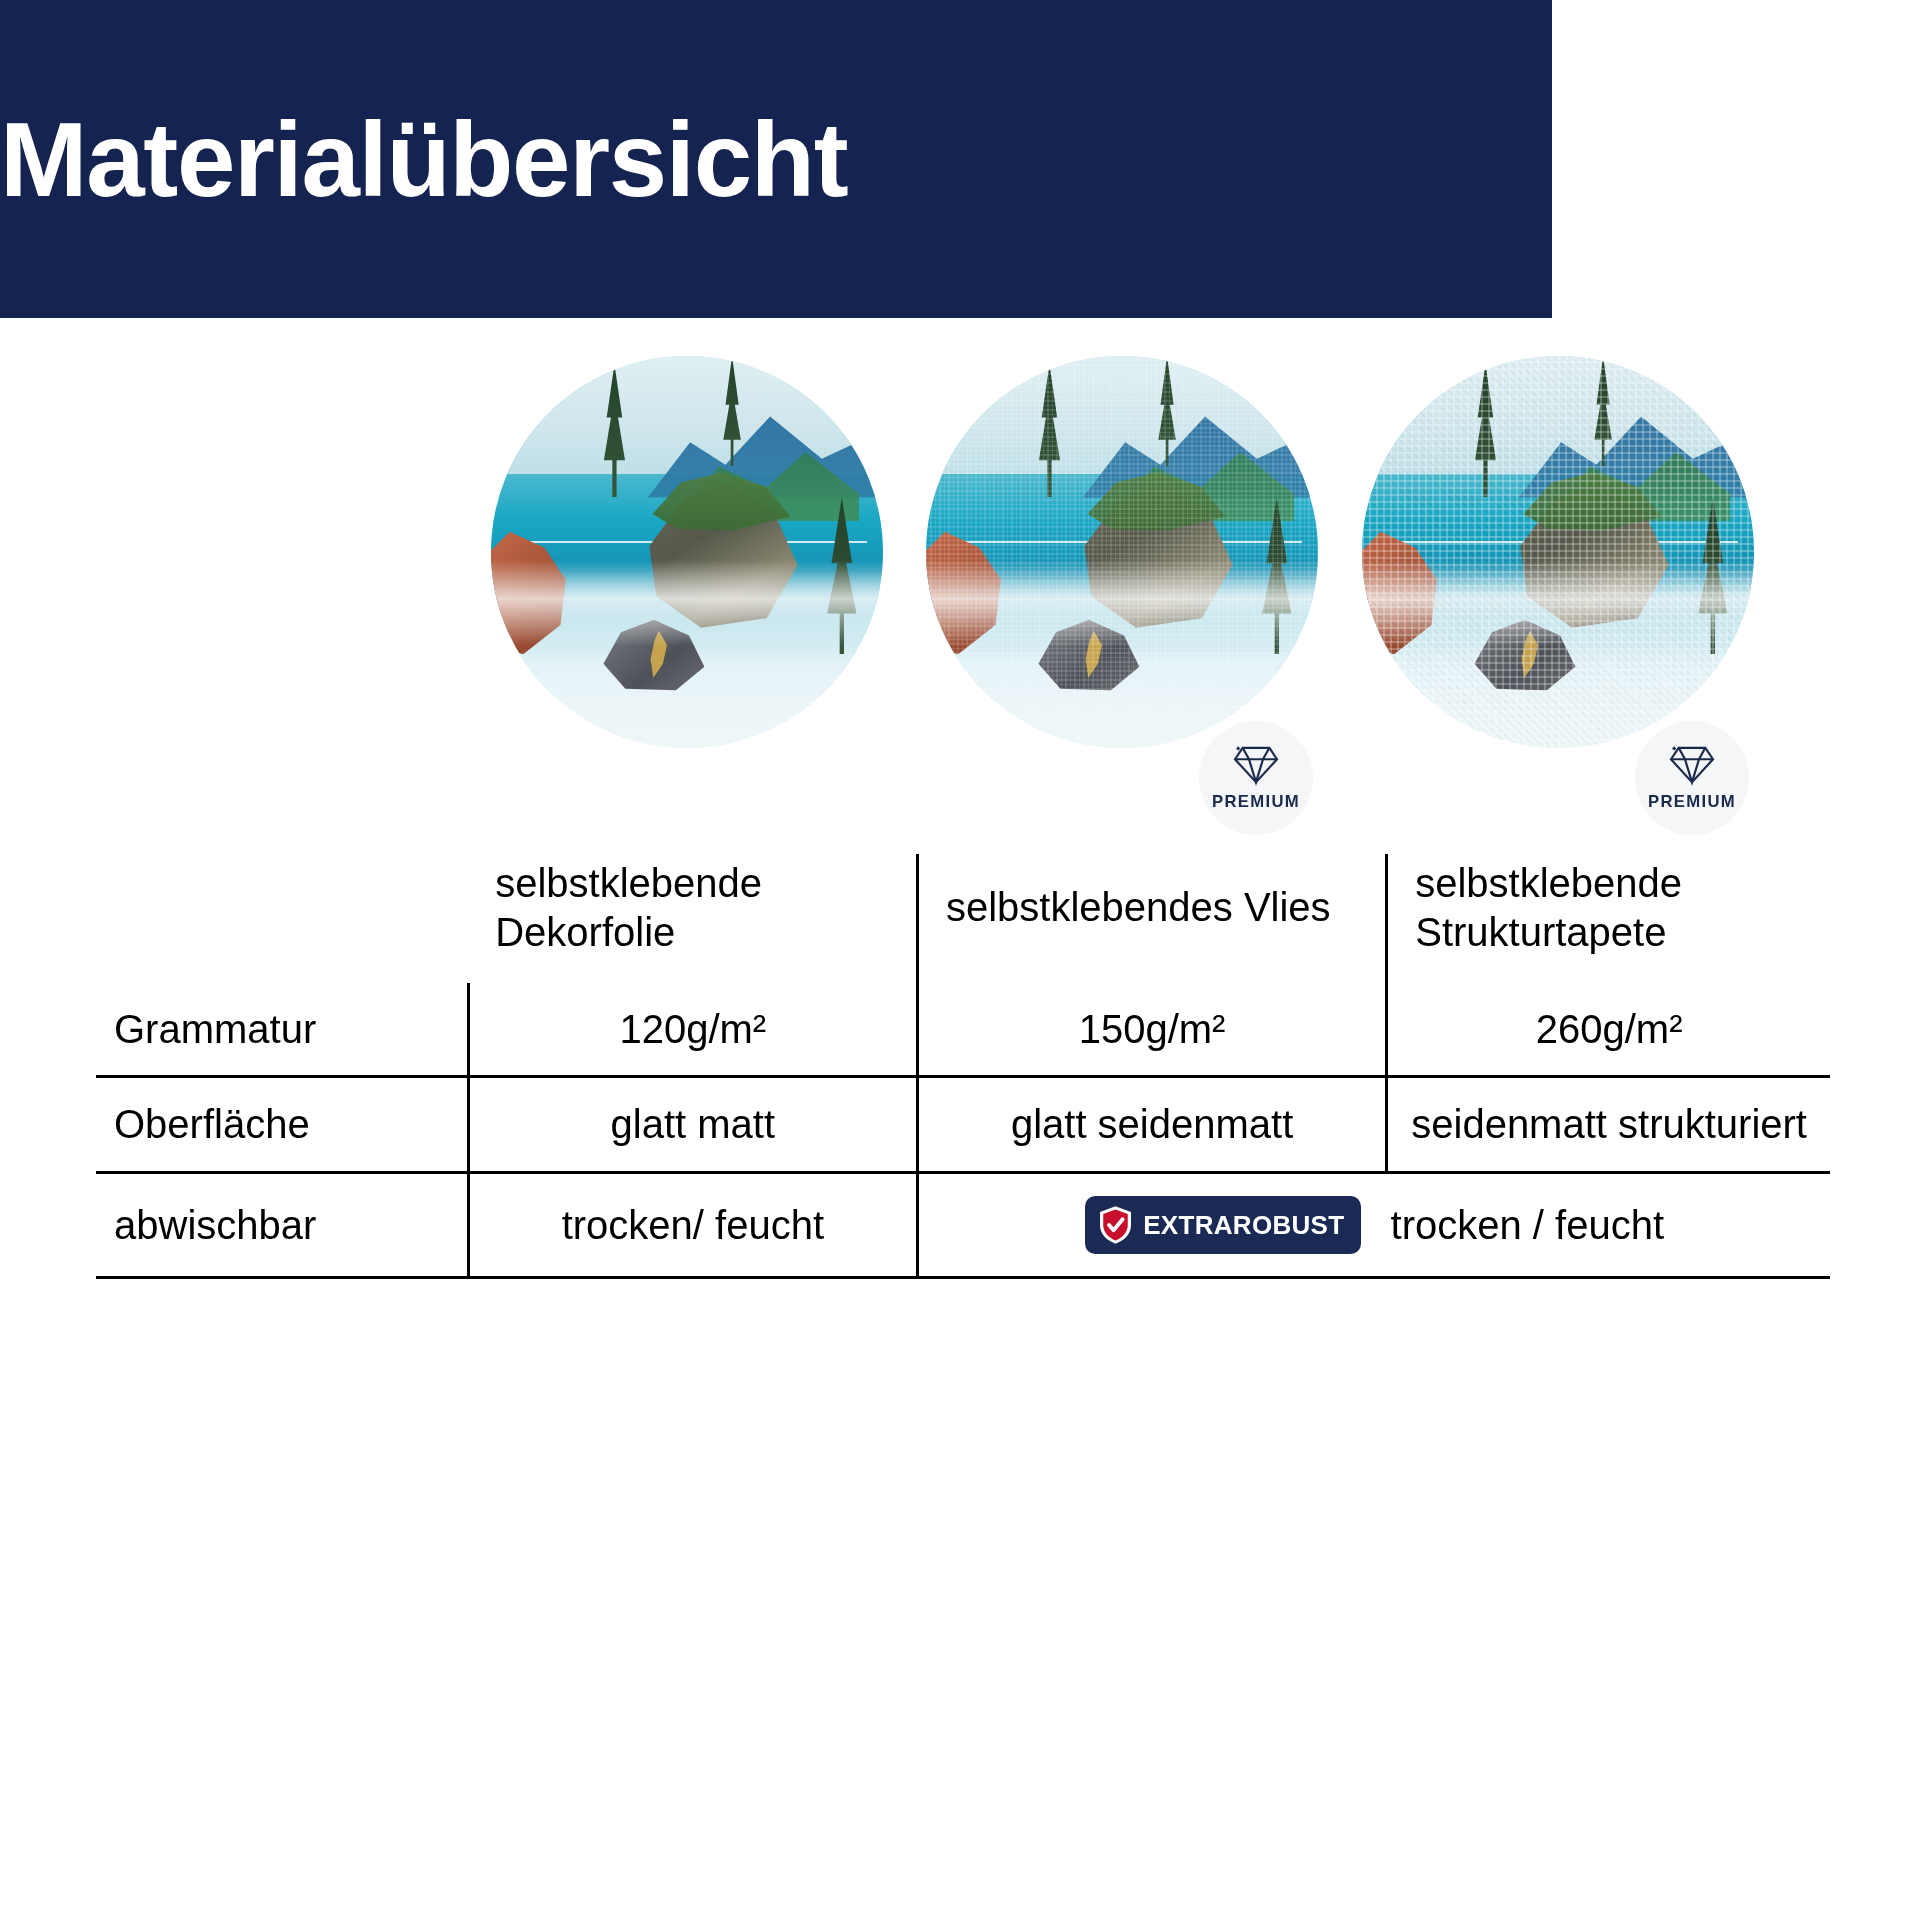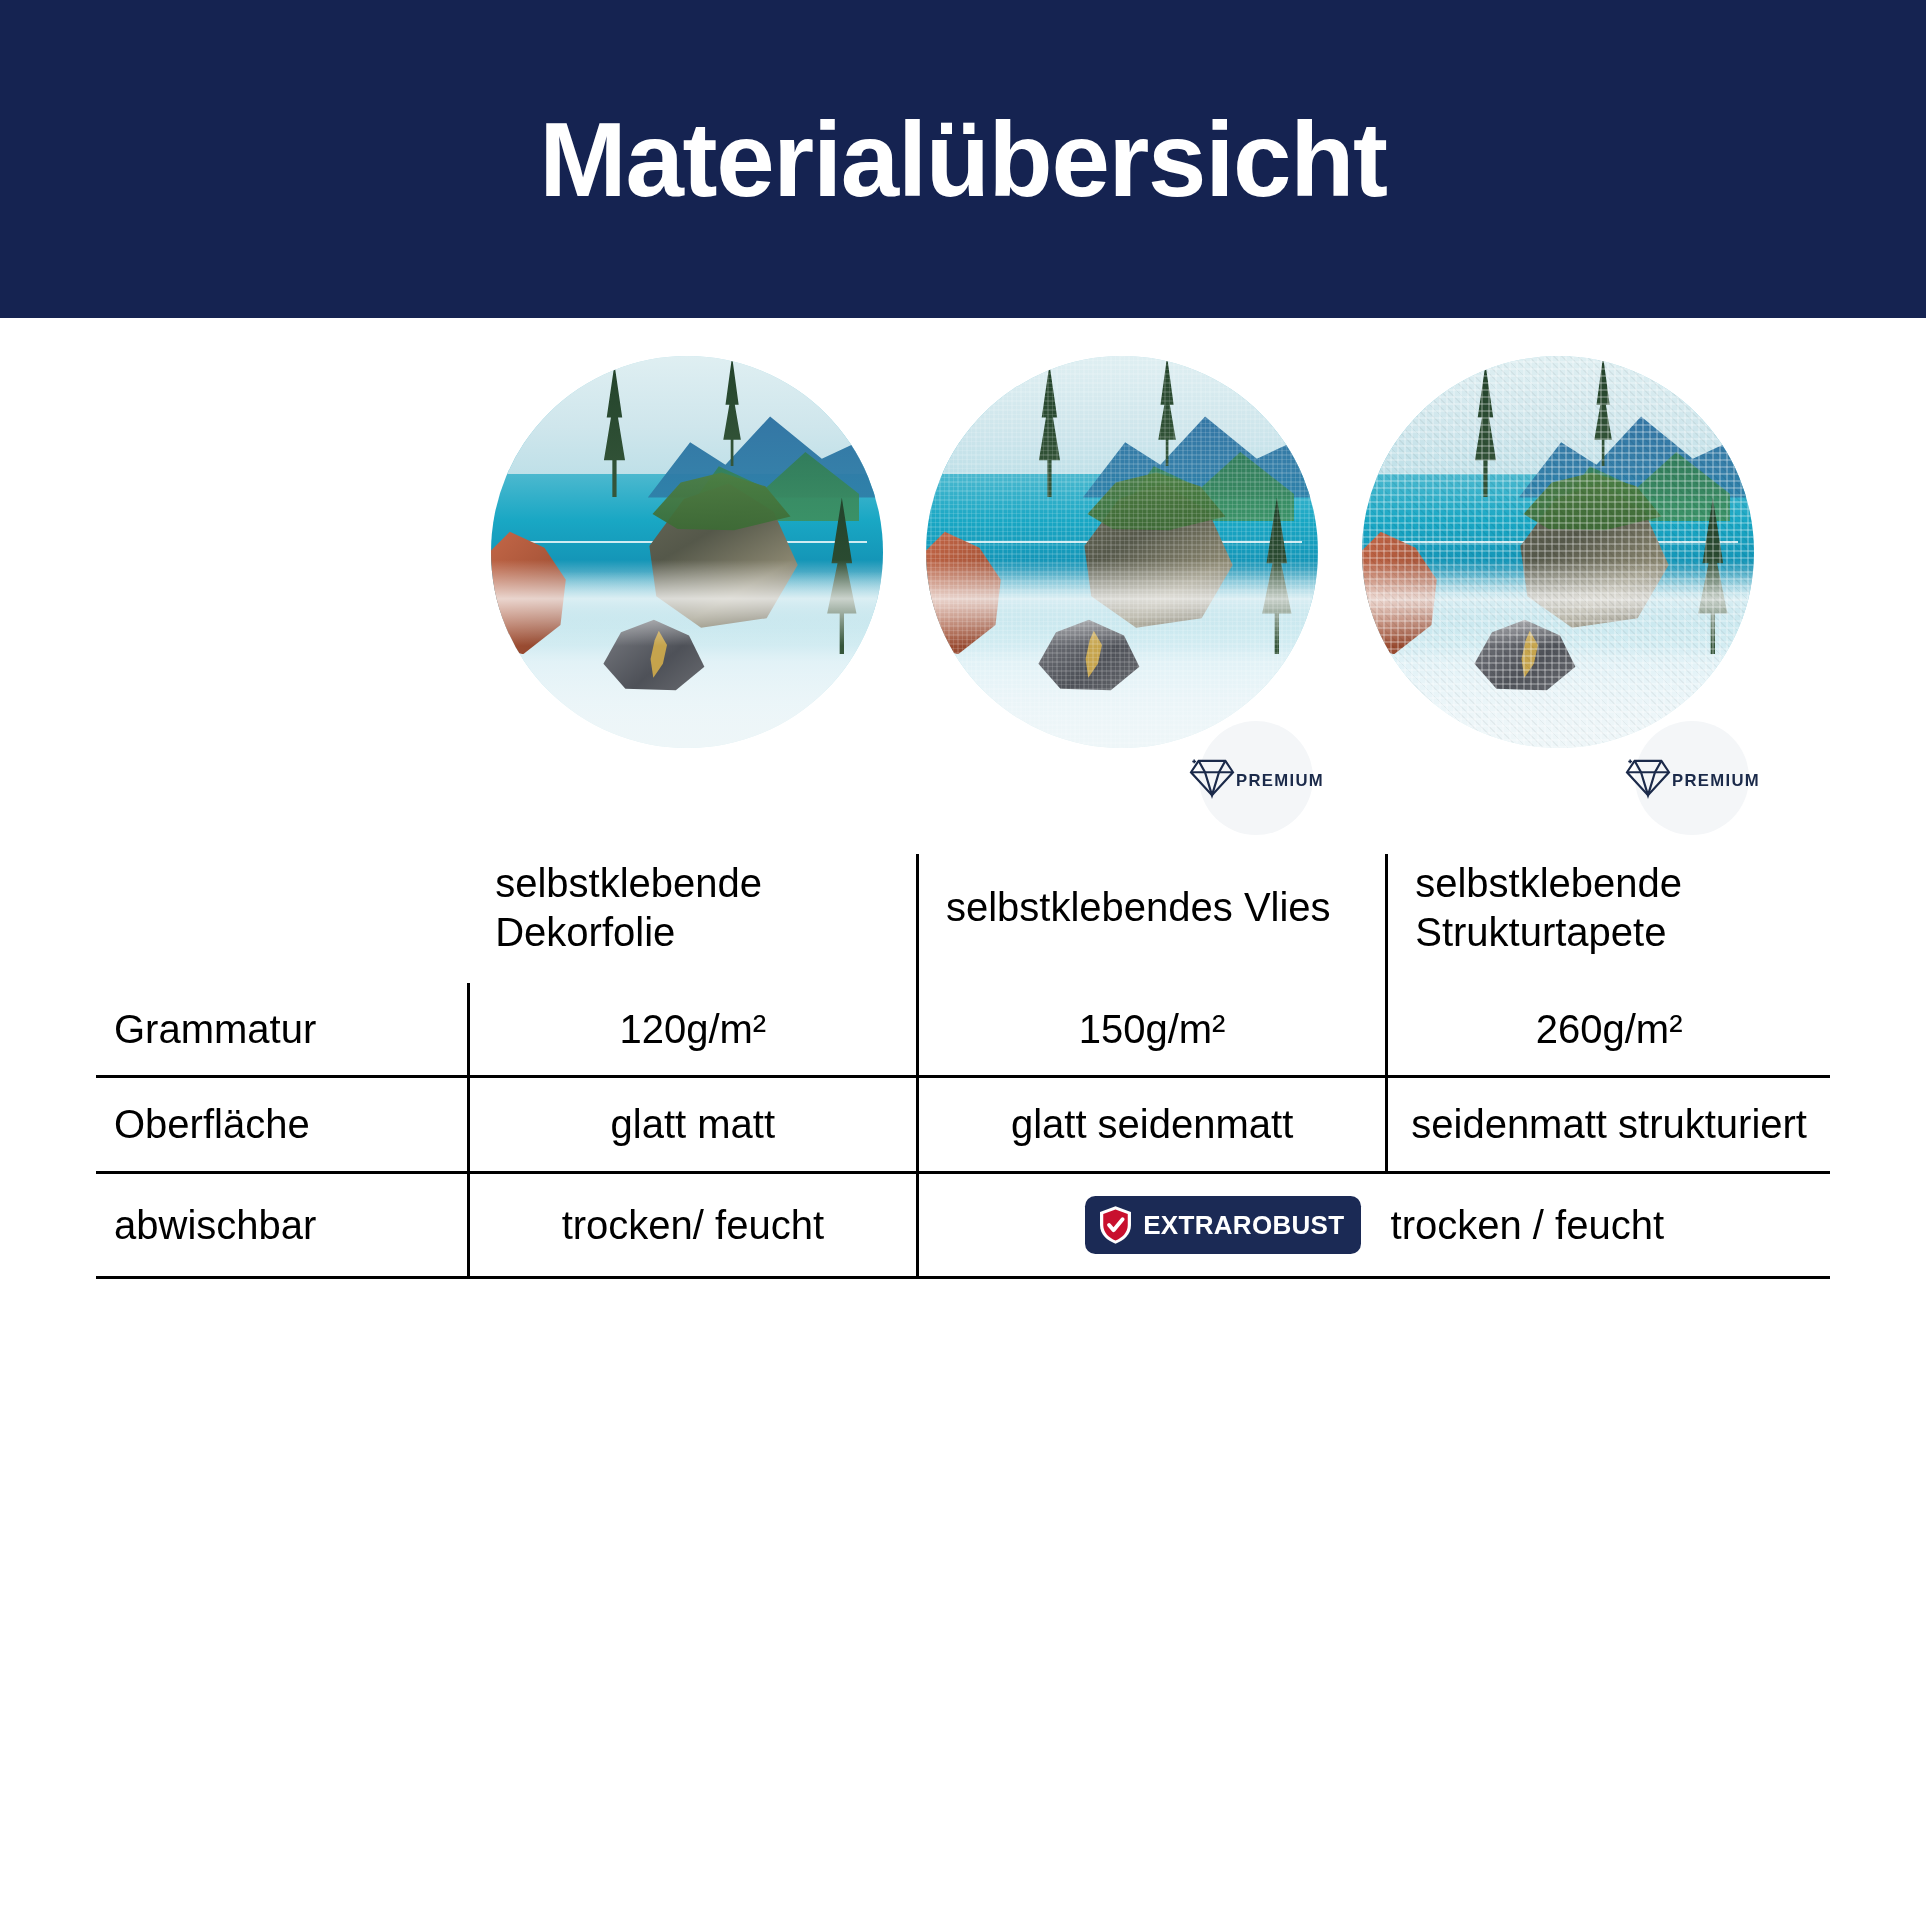--- a/index.html
+++ b/index.html
@@ -14,26 +14,26 @@
     position: relative;
     width: 1926px;
     height: 1926px;
     background: #ffffff;
   }
 
   
   .header {
     position: absolute;
     left: 0; top: 0;
-    width: 1926px;
+    width: 1552px;
     height: 318px;
     background: #152351;
     display: flex;
     align-items: center;
-    justify-content: center;
+    justify-content: flex-start;
   }
   .header-title {
     color: #ffffff;
     font-size: 105px;
     font-weight: bold;
     letter-spacing: -1.3px;
     line-height: 1;
     white-space: nowrap;
   }
 
@@ -154,21 +154,21 @@
 
   
   .premium-badge {
     position: absolute;
     width: 114px;
     height: 114px;
     border-radius: 50%;
     background: #f4f6f8;
     box-shadow: 0 0 0 1.9px #ffffff;
     display: flex;
-    flex-direction: row;
+    flex-direction: column;
     align-items: center;
     justify-content: center;
     z-index: 5;
   }
   .badge-2 { left: 1199px; top: 371px; }
   .badge-3 { left: 1635px; top: 371px; }
   .premium-badge svg { display: block; }
   .premium-badge .ptext {
     font-size: 16.7px;
     font-weight: bold;

